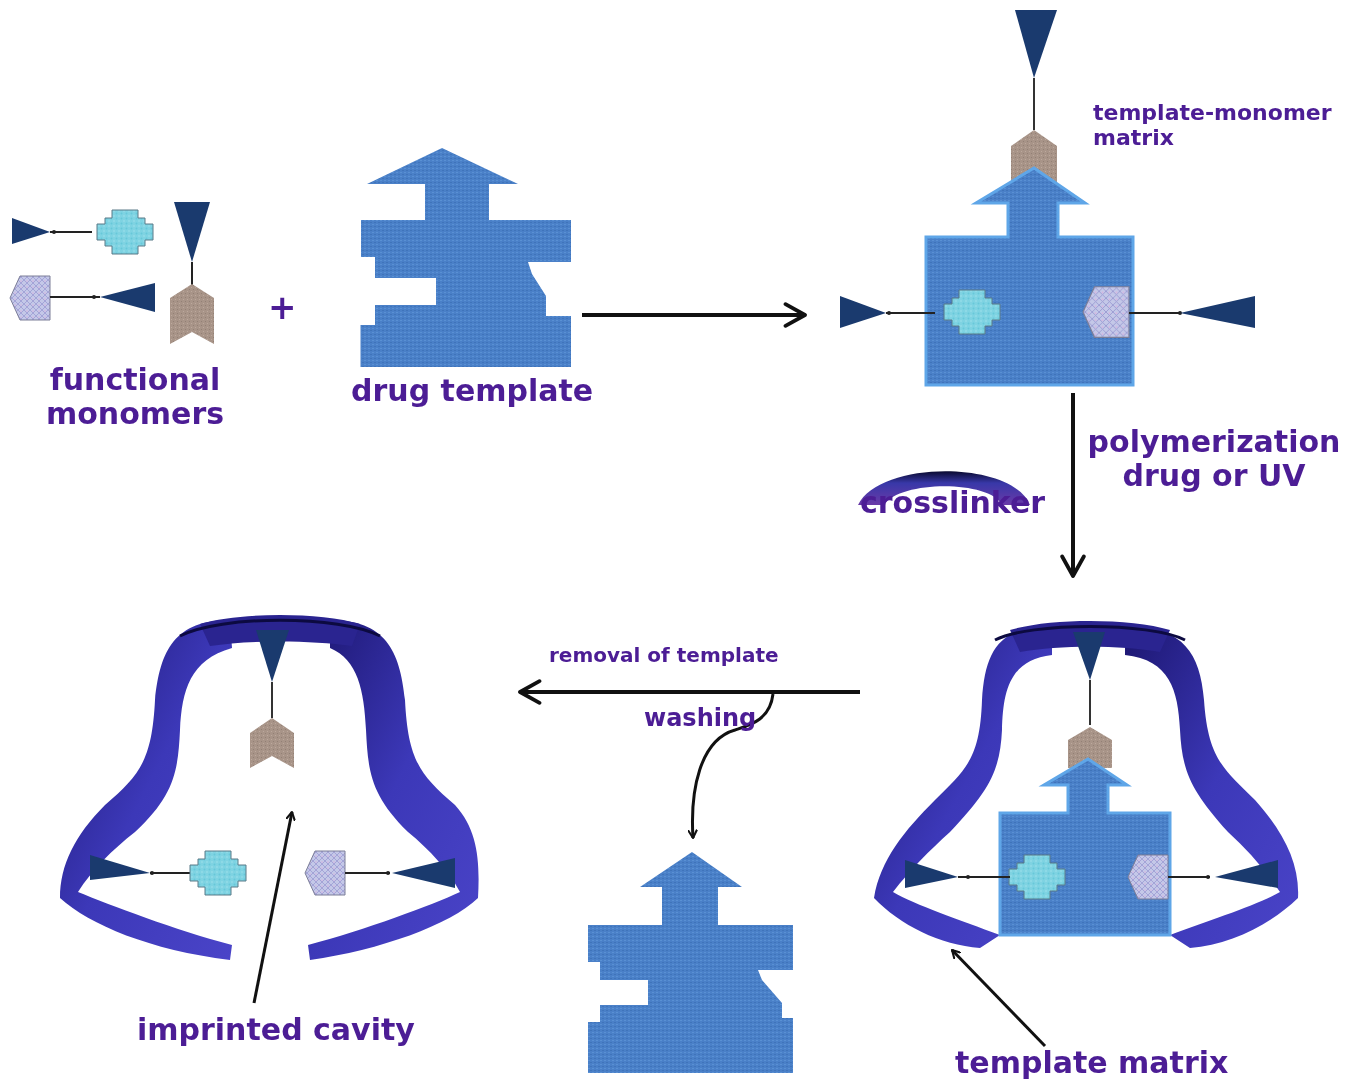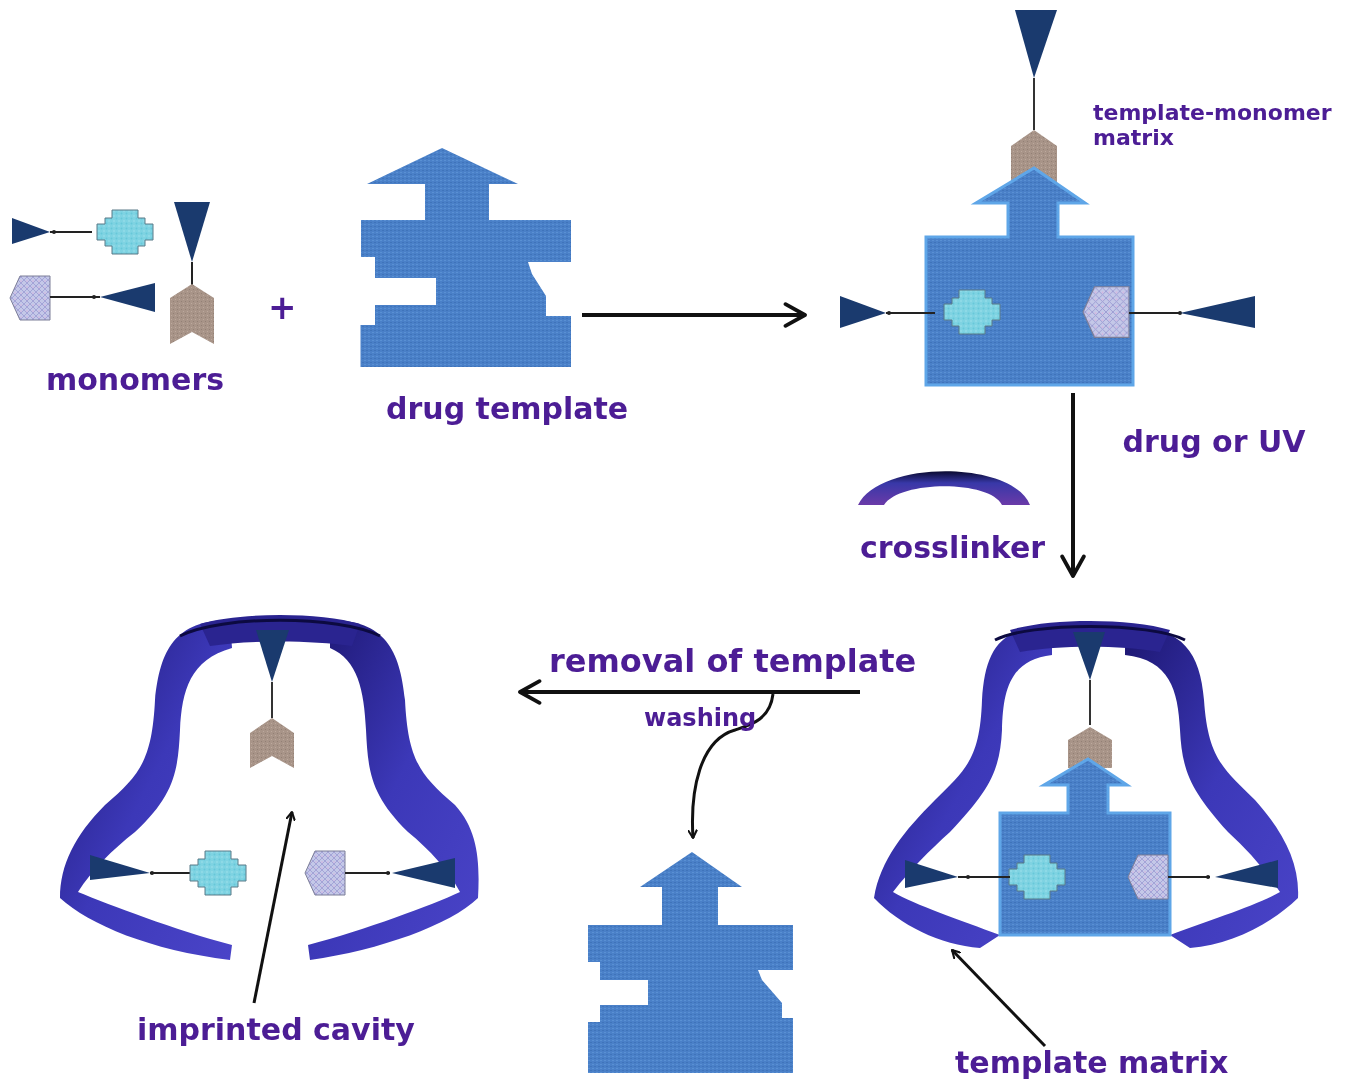--- a/index.html
+++ b/index.html
@@ -181,38 +181,40 @@
       <line x1="345" y1="873" x2="390" y2="873" stroke="#222" stroke-width="2"></line>
       <circle cx="388" cy="873" r="2" fill="#222"></circle>
       <path d="M392 873 L455 858 L455 888 Z" fill="#1a3a6e"></path>
     </g>
 
     <line x1="254" y1="1003" x2="292" y2="812" stroke="#111" stroke-width="3" marker-end="url(#arrowHead)"></line>
   </svg>
 
   
   <div class="lbl lbl-lg center" style="left:40px; top:363px; width:190px;">
+    <div>functional</div>
     <div>monomers</div>
   </div>
 
   <div class="lbl" style="left:268px; top:288px; font-size:34px;">+</div>
 
-  <div class="lbl lbl-lg" style="left:351px; top:392px;margin-left:35px;">drug template</div>
+  <div class="lbl lbl-lg" style="left:351px; top:374px;">drug template</div>
 
   <div class="lbl lbl-sm" style="left:1093px; top:101px;">
     <div>template-monomer</div>
     <div>matrix</div>
   </div>
 
   <div class="lbl lbl-lg center" style="left:1086px; top:425px; width:256px;">
+    <div>polymerization</div>
     <div>drug or UV</div>
   </div>
 
-  <div class="lbl lbl-lg" style="left:860px; top:531px;">crosslinker</div>
-
-  <div class="lbl lbl-sm" style="left:549px; top:644px; font-size:32px;">removal of template</div>
+  <div class="lbl lbl-lg" style="left:860px; top:486px;">crosslinker</div>
+
+  <div class="lbl lbl-sm" style="left:549px; top:644px; font-size:20px;">removal of template</div>
 
   <div class="lbl lbl-sm" style="left:596px; top:705px; font-size:24px;margin-left:48px;">washing</div>
 
   <div class="lbl lbl-lg" style="left:137px; top:1013px;">imprinted cavity</div>
 
   <div class="lbl lbl-lg" style="left:955px; top:1046px;">template matrix</div>
 </div>
 
 </body></html>

